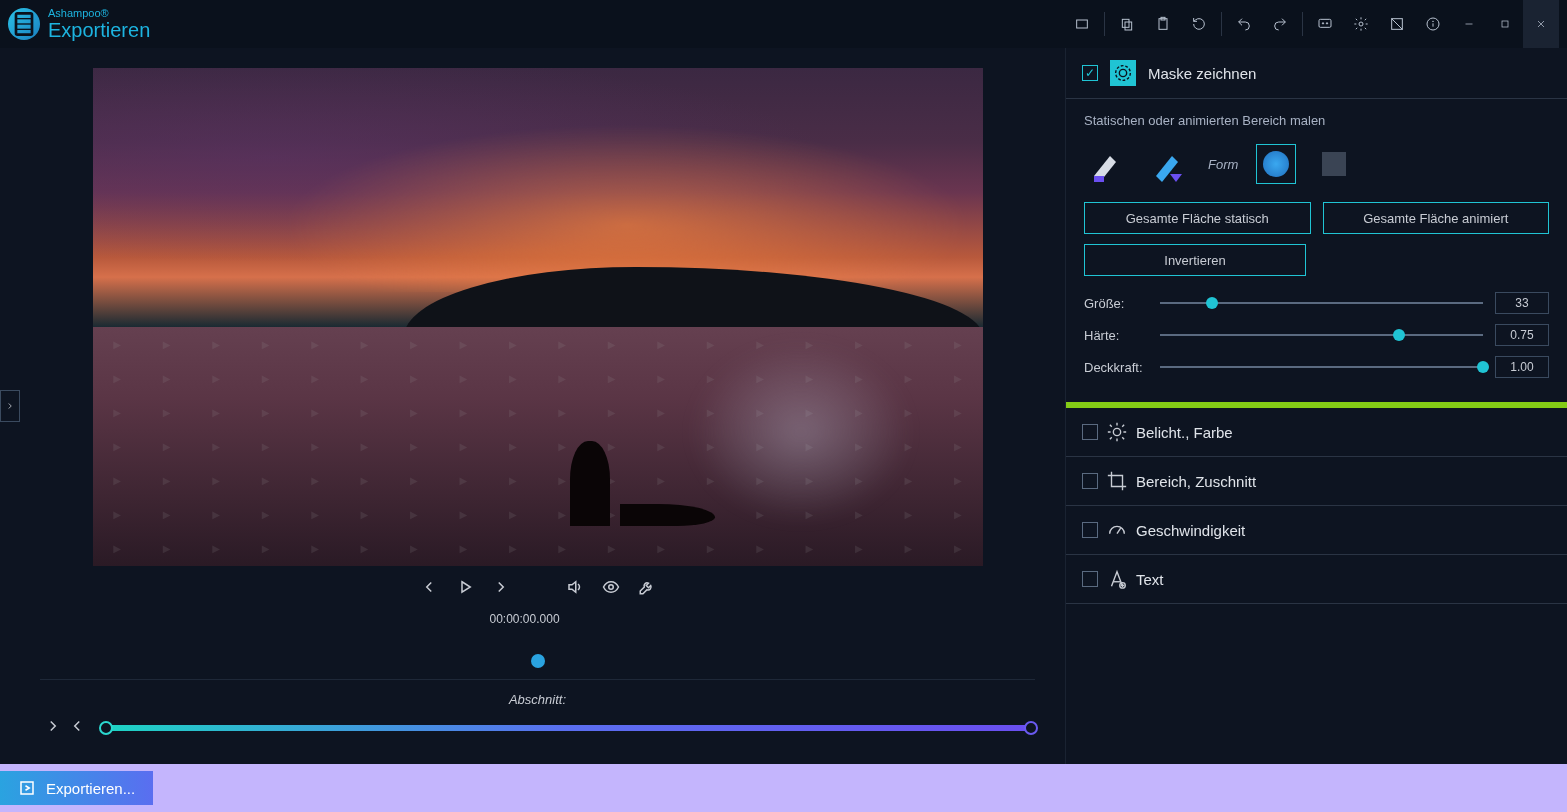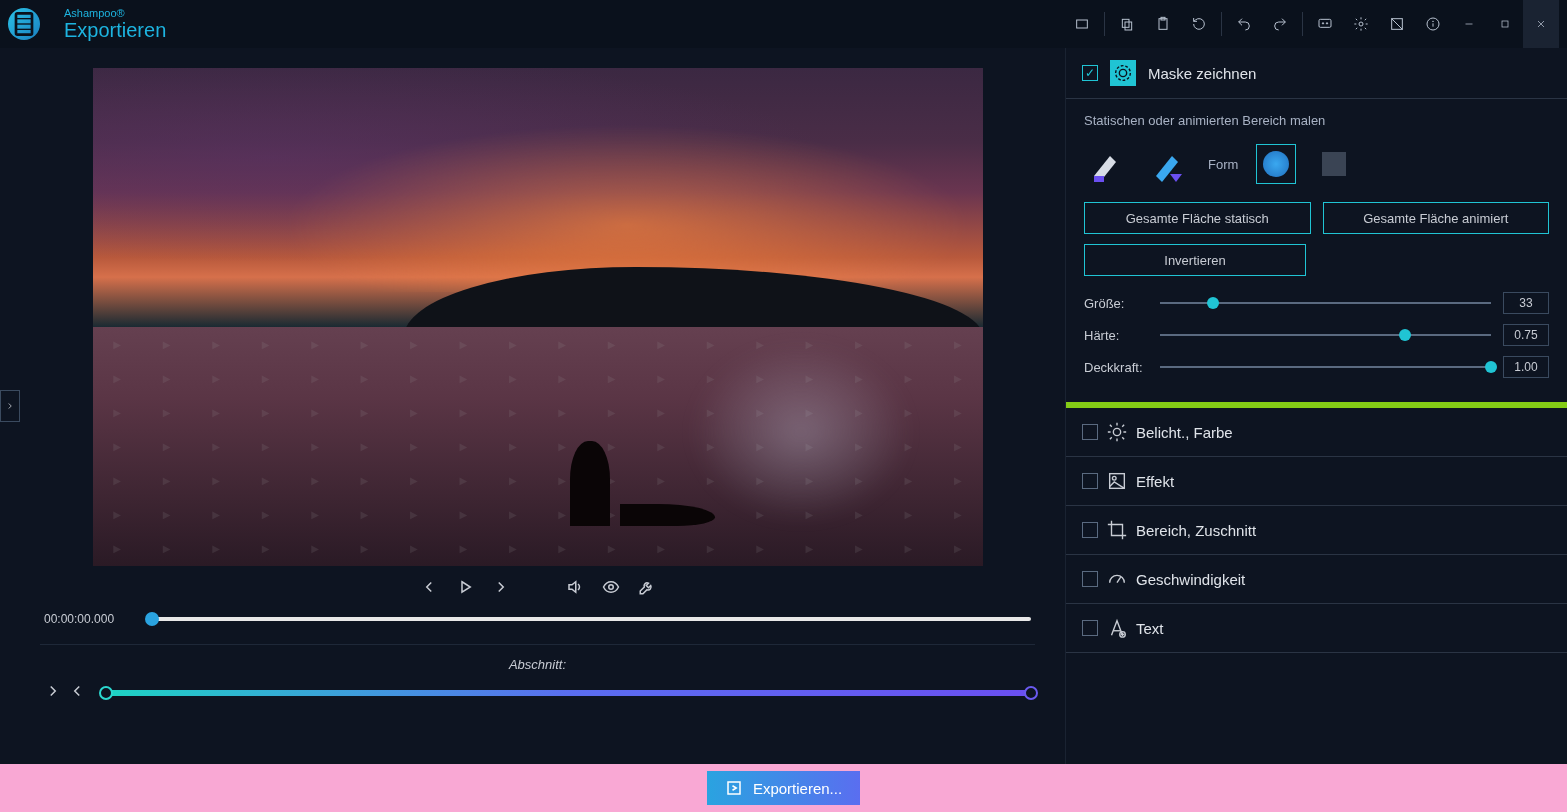--- a/index.html
+++ b/index.html
@@ -1,20 +1,20 @@
 <!DOCTYPE html>
 <html><head>
 <meta charset="utf-8">
 <style>
 * { margin: 0; padding: 0; box-sizing: border-box; font-family: "Segoe UI", Arial, sans-serif; }
 body { background: #0d1421; color: #c8ccd4; width: 1567px; height: 812px; overflow: hidden; display: flex; flex-direction: column; }
 
 
 .titlebar { height: 48px; background: #0a111c; display: flex; align-items: center; padding: 0 8px; }
-.brand { display: flex; align-items: center; gap: 24px; }
+.brand { display: flex; align-items: center; gap: 8px; }
 .brand-logo { width: 32px; height: 32px; border-radius: 50%; background: linear-gradient(135deg,#2bc3e8,#1a7fbf); display: flex; align-items: center; justify-content: center; color: #0a111c; font-weight: bold; font-size: 14px; }
 .brand-text { display: flex; flex-direction: column; line-height: 1.1; }
 .brand-small { font-size: 11px; color: #1db4e0; }
 .brand-big { font-size: 20px; color: #1db4e0; font-weight: 400; }
 .titlebar-spacer { flex: 1; }
 .titlebar-btns { display: flex; align-items: center; height: 100%; }
 .tbtn { width: 36px; height: 48px; display: flex; align-items: center; justify-content: center; color: #b8c2d0; cursor: pointer; }
 .tbtn svg { width: 16px; height: 16px; stroke: currentColor; fill: none; stroke-width: 1.5; }
 .tsep { width: 1px; height: 24px; background: #2a3444; margin: 0 4px; }
 .win-btn { width: 36px; height: 48px; display: flex; align-items: center; justify-content: center; color: #b8c2d0; cursor: pointer; }
@@ -35,72 +35,72 @@
 .person-leg { position:absolute; bottom:0; left:50%; width:95px; height:22px; background:#0a0506; border-radius:0 60% 40% 0; }
 .mask-blur { position:absolute; top:55%; right:8%; width:220px; height:180px; background:radial-gradient(ellipse,rgba(200,200,220,0.35),transparent 70%); border-radius:50%; filter:blur(10px); }
 .play-grid { position:absolute; left:0; right:0; top:52%; bottom:0; display:grid; grid-template-columns:repeat(18,1fr); grid-template-rows:repeat(7,1fr); opacity:0.15; }
 .play-grid span { display:flex; align-items:center; justify-content:center; color:#999; font-size:10px; }
 .play-grid span::before { content:"▶"; }
 
 .playback { display: flex; gap: 18px; align-items: center; justify-content: center; padding: 12px 0; }
 .pbtn { color: #c8ccd4; cursor: pointer; }
 .pbtn svg { width: 18px; height: 18px; stroke: currentColor; fill: none; stroke-width: 2; }
 
-.timeline { display: flex; align-items: center; gap: 12px; padding: 0 4px 10px 4px; }
+.timeline { display: flex; align-items: center; gap: 35px; padding: 0 4px 10px 4px; flex-direction: column; }
 .timecode { font-size: 12px; color: #c8ccd4; width: 96px; }
 .tl-track { flex: 1; height: 4px; background: #e8e8e8; border-radius: 2px; position: relative; }
 .tl-thumb { position: absolute; left: 0; top: 50%; transform: translate(-50%,-50%); width: 14px; height: 14px; border-radius: 50%; background: #2aa3e0; }
 
 .section-area { border-top: 1px solid #1e2838; margin-top: 8px; padding-top: 12px; }
 .section-label { text-align: center; font-size: 13px; color: #c8ccd4; margin-bottom: 10px; font-style: italic; }
 .section-row { display: flex; align-items: center; gap: 20px; padding: 0 4px; }
 .sec-arrows { display: flex; gap: 6px; color: #c8ccd4; }
 .range-track { flex: 1; height: 6px; background: linear-gradient(90deg,#1dd4c4,#5a6ef0,#6a4ff0); border-radius: 3px; position: relative; }
 .range-handle { position: absolute; top: 50%; transform: translate(-50%,-50%); width: 14px; height: 14px; border-radius: 50%; border: 2px solid #2bd8d0; background: #0d1421; }
 .range-handle.r { right: 0; left: auto; transform: translate(50%,-50%); border-color: #6a5af0; }
 
 
-.export-bar { height: 48px; display: flex; align-items: center; justify-content: center; background: #f9a8d4; }
+.export-bar { height: 48px; display: flex; align-items: center; background: #c4b5fd; }
 .export-btn { display: flex; align-items: center; gap: 10px; padding: 8px 18px; background: linear-gradient(90deg,#2aa3e0,#5a6ef0); color: #fff; font-size: 15px; cursor: pointer; border: none; }
 .export-btn svg { width: 18px; height: 18px; stroke: #fff; fill: none; stroke-width: 2; }
 
 
 .right { width: 502px; background: #0d1421; border-left: 1px solid #1a2332; overflow-y: auto; padding-bottom: 10px; }
 .panel-head, .panel-row { border-bottom: 1px solid #2a3444; }
 .panel-head { display: flex; align-items: center; gap: 12px; padding: 12px 16px; }
 .panel-row { display: flex; align-items: center; gap: 6px; padding: 11px 16px; cursor: pointer; }
 .chk { width: 16px; height: 16px; border: 1px solid #5a6a80; display: flex; align-items: center; justify-content: center; cursor: pointer; }
 .chk.on { border-color: #20c4d4; }
 .chk.on::after { content: "✓"; color: #20c4d4; font-size: 12px; }
 .panel-icon { width: 26px; height: 26px; display: flex; align-items: center; justify-content: center; }
 .panel-icon svg { width: 22px; height: 22px; stroke: #c8ccd4; fill: none; stroke-width: 1.5; }
 .panel-icon.active { background: #20c4d4; }
 .panel-icon.active svg { stroke: #0a111c; }
 .panel-title { font-size: 15px; color: #e0e4ea; }
 
 .mask-body { padding: 14px 18px; border-bottom: 6px solid #84cc16; }
 .hint { font-size: 13px; color: #a8b2c4; margin-bottom: 14px; }
-.brush-row { display: flex; align-items: center; gap: 18px; margin-bottom: 16px; }
+.brush-row { display: flex; align-items: center; gap: 18px; margin-bottom: 16px; font-style: italic; }
 .brush-icon { width: 44px; height: 44px; display: flex; align-items: center; justify-content: center; cursor: pointer; }
 .form-label { font-size: 13px; color: #a8b2c4; }
 .shape-btn { width: 40px; height: 40px; display: flex; align-items: center; justify-content: center; border: 1px solid transparent; cursor: pointer; }
 .shape-btn.sel { border-color: #20c4d4; }
 .shape-circle { width: 26px; height: 26px; border-radius: 50%; background: radial-gradient(circle,#3aa8f0,#2070c0); }
 .shape-square { width: 24px; height: 24px; background: #3a4454; }
 
 .wide-btns { display: flex; gap: 12px; margin-bottom: 10px; }
 .wide-btn { flex: 1; height: 32px; border: 1px solid #20c4d4; background: transparent; color: #c8ccd4; font-size: 13px; cursor: pointer; }
 .invert-row { margin-bottom: 16px; }
 .invert-btn { width: 222px; height: 32px; border: 1px solid #20c4d4; background: transparent; color: #c8ccd4; font-size: 13px; cursor: pointer; }
 
 .slider-row { display: flex; align-items: center; gap: 12px; margin-bottom: 10px; }
 .slider-label { width: 64px; font-size: 13px; color: #c8ccd4; }
 .slider-track { flex: 1; height: 2px; background: #5a6a80; position: relative; }
 .slider-thumb { position: absolute; top: 50%; transform: translate(-50%,-50%); width: 12px; height: 12px; border-radius: 50%; background: #20c4d4; }
-.slider-val { width: 46px; height: 22px; border: 1px solid #3a4a5f; font-size: 12px; display: flex; align-items: center; justify-content: center; color: #c8ccd4; }
+.slider-val { width: 54px; height: 22px; border: 1px solid #3a4a5f; font-size: 12px; display: flex; align-items: center; justify-content: center; color: #c8ccd4; }
 
 .thumb-row { display: flex; align-items: center; gap: 16px; margin-top: 16px; }
 .thumb-label { font-size: 13px; color: #c8ccd4; }
 .thumb-box { display: flex; flex-direction: column; align-items: center; gap: 4px; }
 .thumb-img { width: 128px; height: 72px; background: linear-gradient(180deg,#4a2d47 0%,#b8593c 45%,#3a2835 100%); position: relative; }
 .thumb-img::after { content:""; position:absolute; bottom:8px; left:50%; width:30px; height:18px; background:#0a0506; border-radius:40% 40% 0 0; }
 .thumb-cap { font-size: 12px; color: #a8b2c4; }
 .choose-btn { padding: 6px 12px; border: 1px solid #20c4d4; background: transparent; color: #c8ccd4; font-size: 13px; cursor: pointer; }
 </style>
 </head>
@@ -482,31 +482,20 @@
             <circle cx="12" cy="12" r="4"></circle>
             <path d="M12 2v3M12 19v3M4.2 4.2l2.1 2.1M17.7 17.7l2.1 2.1M2 12h3M19 12h3M4.2 19.8l2.1-2.1M17.7 6.3l2.1-2.1"></path>
           </svg>
         </div>
       <span class="panel-title">Belicht., Farbe</span>
     </div>
     <div class="panel-row">
       <div class="chk"></div>
       <div class="panel-icon">
           <svg viewBox="0 0 24 24">
-            <rect x="4" y="4" width="16" height="16"></rect>
-            <circle cx="9" cy="9" r="2"></circle>
-            <path d="M4 18l5-5 11 7"></path>
-          </svg>
-        </div>
-      <span class="panel-title">Effekt</span>
-    </div>
-    <div class="panel-row">
-      <div class="chk"></div>
-      <div class="panel-icon">
-          <svg viewBox="0 0 24 24">
             <path d="M6 2v16h16"></path>
             <path d="M18 22V6H2"></path>
           </svg>
         </div>
       <span class="panel-title">Bereich, Zuschnitt</span>
     </div>
     <div class="panel-row">
       <div class="chk"></div>
       <div class="panel-icon">
           <svg viewBox="0 0 24 24">

